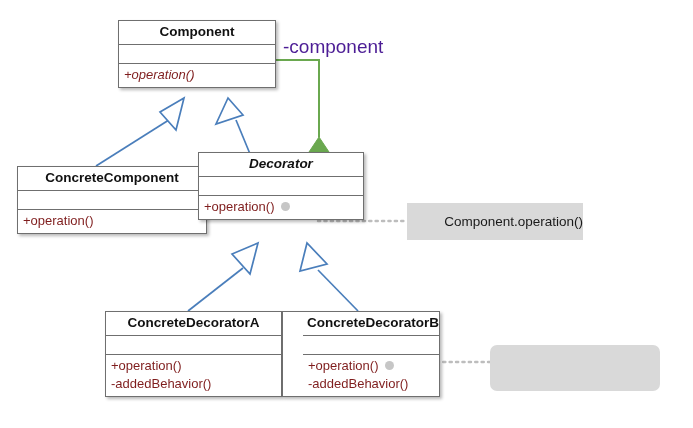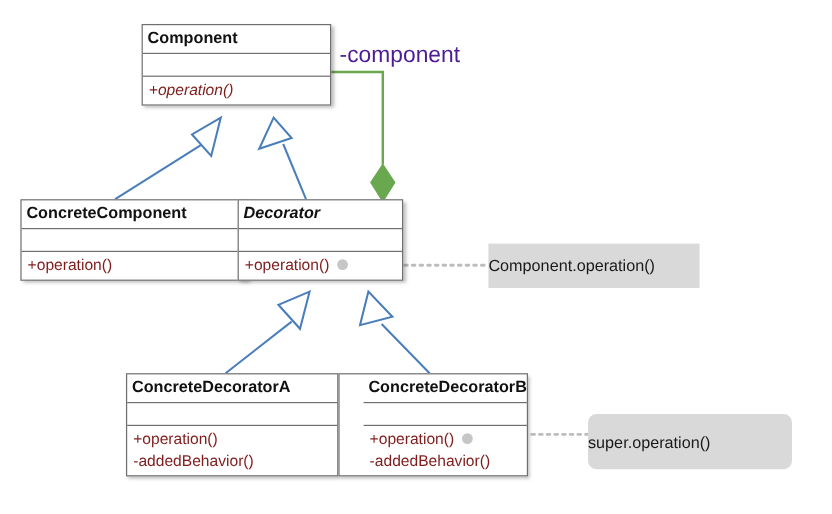--- a/index.html
+++ b/index.html
@@ -28,21 +28,21 @@
   
   .uml-class {
     position: absolute;
     background: #ffffff;
     border: 1px solid #6f6f6f;
     box-sizing: border-box;
     box-shadow: 2px 2px 3px rgba(0,0,0,0.28);
     z-index: 5;
   }
   .uml-name {
-    text-align: left;
+    text-align: center;
     font-size: 13.5px;
     font-weight: bold;
     color: #111111;
     padding: 3px 4px 4px 4px;
     border-bottom: 1px solid #6f6f6f;
     line-height: 16px;
     white-space: nowrap;
   }
   .uml-name.abstract {
     font-style: italic;
@@ -77,21 +77,21 @@
   }
   
   .note {
     position: absolute;
     background: #d9d9d9;
     color: #1a1a1a;
     font-size: 13.5px;
     line-height: 19px;
     display: flex;
     flex-direction: column;
-    align-items: flex-start;
+    align-items: flex-end;
     justify-content: center;
     box-sizing: border-box;
     z-index: 4;
   }
   .note.rounded {
     border-radius: 7px;
   }
   .note .note-line {
     white-space: nowrap;
   }
@@ -152,21 +152,21 @@
   <div class="role-label" style="left:283px; top:36px;">-component</div>
 
   <div class="uml-class" style="left:17px; top:166px; width:190px;">
     <div class="uml-name">ConcreteComponent</div>
     <div class="uml-attrs"></div>
     <div class="uml-ops">
       <div class="op">+operation()</div>
     </div>
   </div>
 
-  <div class="uml-class" style="left:198px; top:166px; width:138px;">
+  <div class="uml-class" style="left:198px; top:152px; width:166px;">
     <div class="uml-name abstract">Decorator</div>
     <div class="uml-attrs"></div>
     <div class="uml-ops">
       <div class="op"><span>+operation()</span><span class="op-dot"></span></div>
     </div>
   </div>
 
   <div class="uml-class" style="left:105px; top:311px; width:177px;">
     <div class="uml-name">ConcreteDecoratorA</div>
     <div class="uml-attrs"></div>
@@ -183,16 +183,15 @@
       <div class="op"><span>+operation()</span><span class="op-dot"></span></div>
       <div class="op">-addedBehavior()</div>
     </div>
   </div>
 
   <div class="note" style="left:407px; top:203px; width:176px; height:37px;">
     <div class="note-line">Component.operation()</div>
   </div>
 
   <div class="note rounded" style="left:490px; top:345px; width:170px; height:46px;">
-    <div class="note-line">super.operation()</div>
   </div>
 
 </div>
 
 </body></html>

